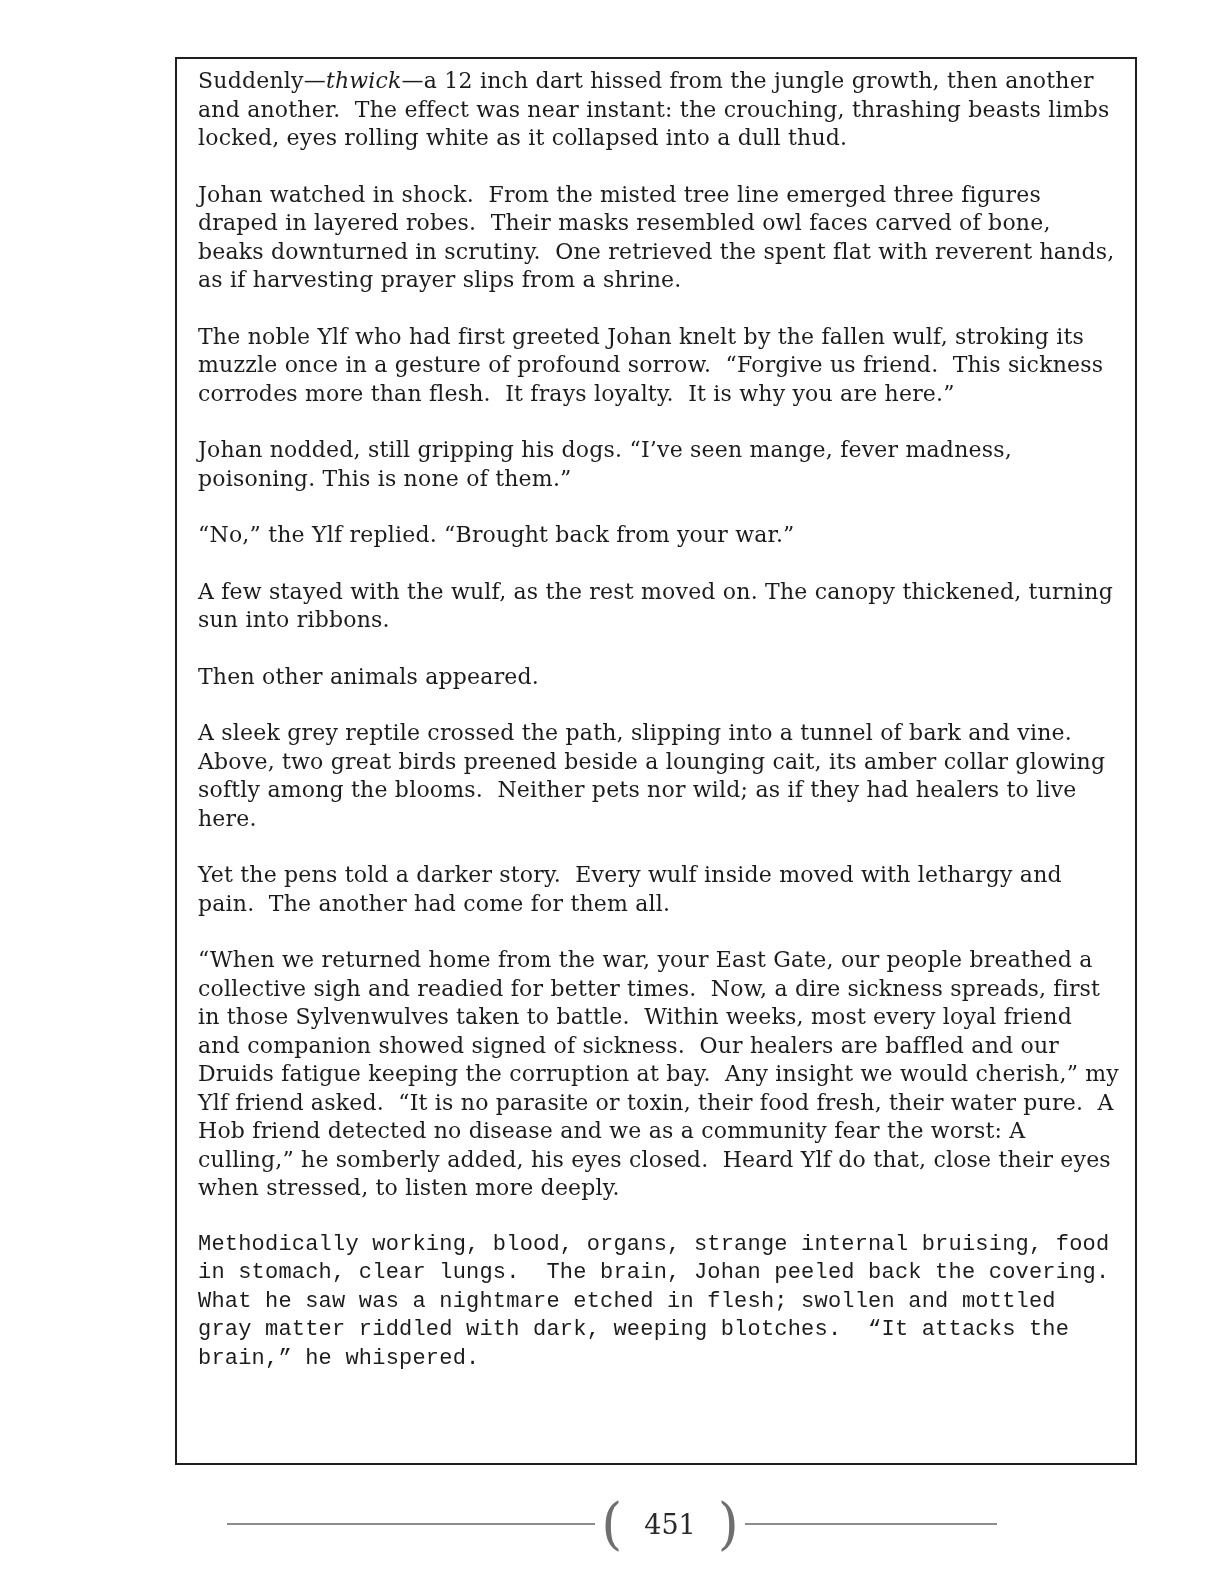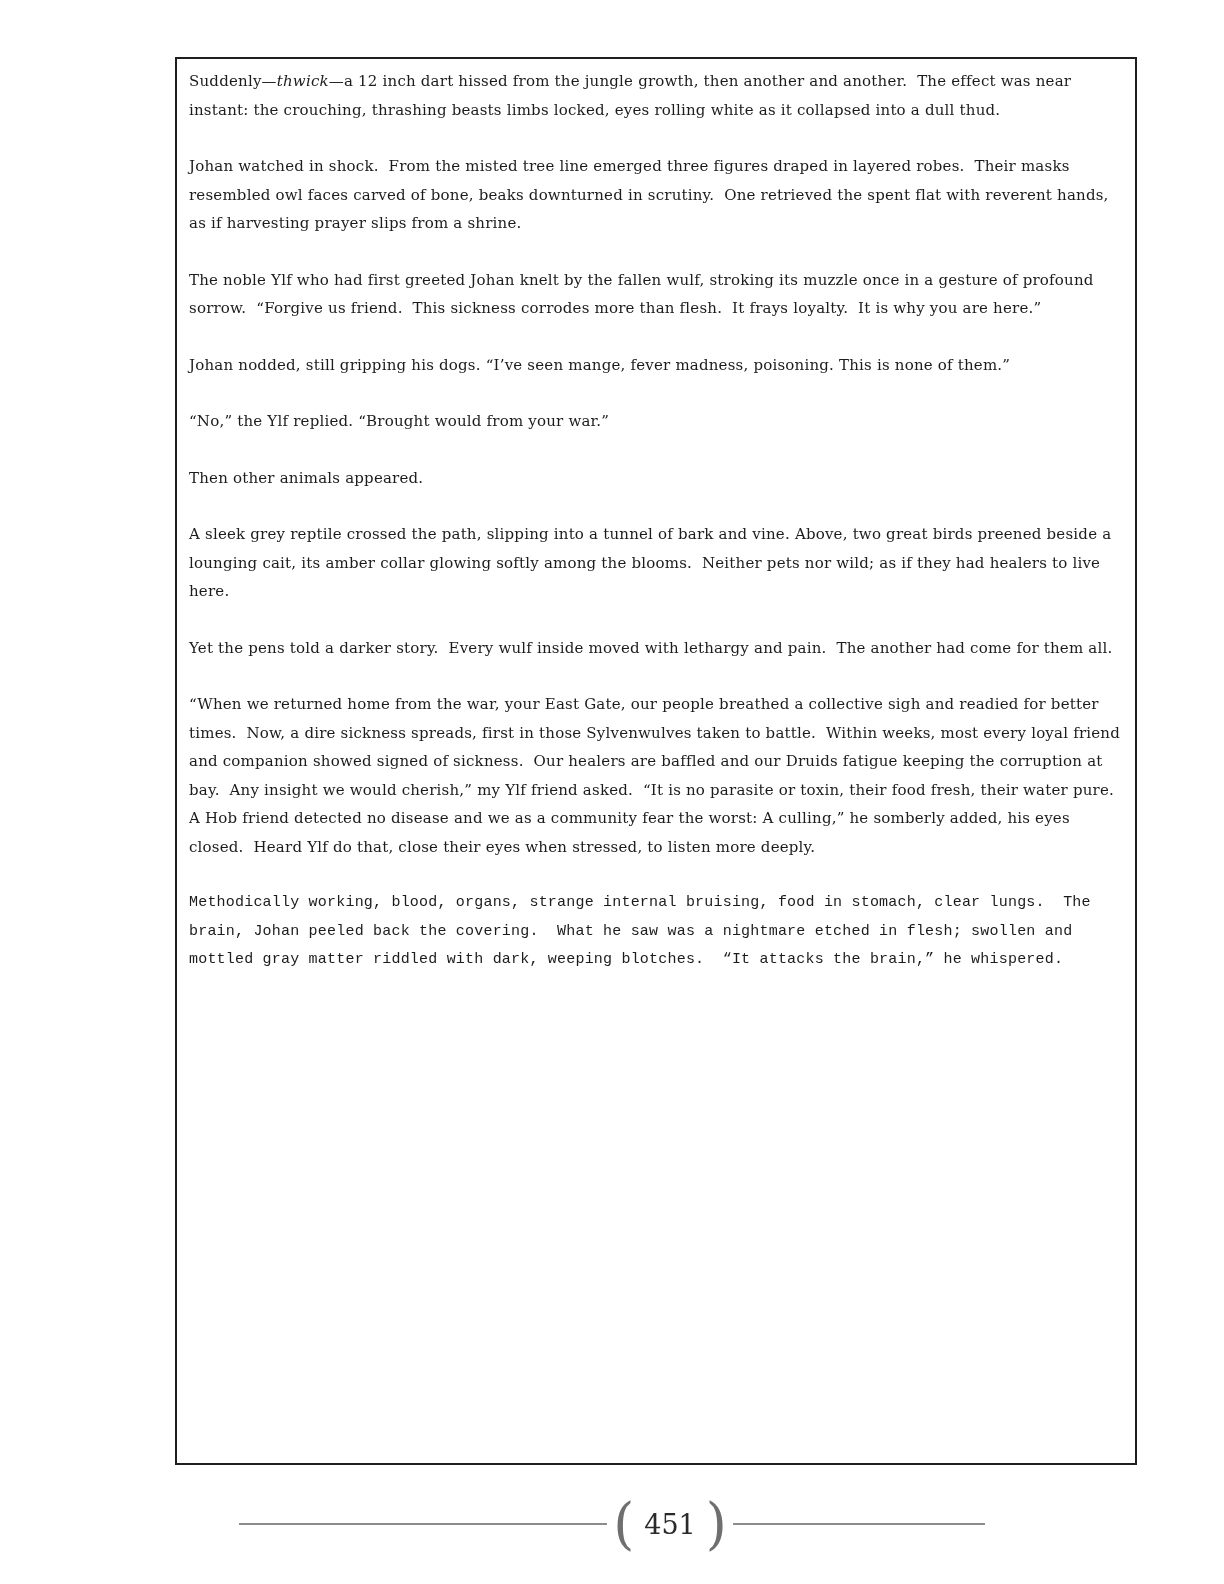--- a/index.html
+++ b/index.html
@@ -20,22 +20,22 @@
     position: absolute;
     left: 175px;
     top: 57px;
     width: 962px;
     min-height: 1408px;
     box-sizing: border-box;
     border: 2px solid #1f1f1f;
     padding: 8px 14px 20px 12px;
   }
   .text-frame p {
-    margin: 0 0 28px 0;
-    font-size: 15px;
+    margin: 0 0 28px 9px;
+    font-size: 22px;
     line-height: 28.5px;
     white-space: pre-wrap;
     letter-spacing: 0.2px;
   }
   .text-frame p:last-child {
     margin-bottom: 0;
     font-family: Liberation Mono, monospace;
   }
   .it {
     font-style: italic;
@@ -60,35 +60,36 @@
     font-size: 54px;
     line-height: 54px;
     color: #6f6f6f;
     font-family: "DejaVu Serif", "Liberation Serif", serif;
     transform: scaleY(1.05);
     user-select: none;
   }
   .page-number {
     font-size: 27px;
     color: #2a2a2a;
-    margin: 0 10px;
+    margin: 0 22px;
     font-family: "DejaVu Serif", "Liberation Serif", serif;
   }
 </style>
 </head>
 <body>
 
 <div class="page">
 
   <div class="text-frame">
       <p><span>Suddenly—</span><span class="it">thwick</span><span>—a 12 inch dart hissed from the jungle growth, then another and another.  The effect was near instant: the crouching, thrashing beasts limbs locked, eyes rolling white as it collapsed into a dull thud.</span></p>
       <p><span>Johan watched in shock.  From the misted tree line emerged three figures draped in layered robes.  Their masks resembled owl faces carved of bone, beaks downturned in scrutiny.  One retrieved the spent flat with reverent hands, as if harvesting prayer slips from a shrine.</span></p>
       <p><span>The noble Ylf who had first greeted Johan knelt by the fallen wulf, stroking its muzzle once in a gesture of profound sorrow.  “Forgive us friend.  This sickness corrodes more than flesh.  It frays loyalty.  It is why you are here.”</span></p>
       <p><span>Johan nodded, still gripping his dogs. “I’ve seen mange, fever madness, poisoning. This is none of them.”</span></p>
-      <p><span>“No,” the Ylf replied. “Brought would from your war.”</span></p>
+      <p><span>“No,” the Ylf replied. “Brought back from your war.”</span></p>
+      <p><span>A few stayed with the wulf, as the rest moved on. The canopy thickened, turning sun into ribbons.</span></p>
       <p><span>Then other animals appeared.</span></p>
       <p><span>A sleek grey reptile crossed the path, slipping into a tunnel of bark and vine. Above, two great birds preened beside a lounging cait, its amber collar glowing softly among the blooms.  Neither pets nor wild; as if they had healers to live here.</span></p>
       <p><span>Yet the pens told a darker story.  Every wulf inside moved with lethargy and pain.  The another had come for them all.</span></p>
       <p><span>“When we returned home from the war, your East Gate, our people breathed a collective sigh and readied for better times.  Now, a dire sickness spreads, first in those Sylvenwulves taken to battle.  Within weeks, most every loyal friend and companion showed signed of sickness.  Our healers are baffled and our Druids fatigue keeping the corruption at bay.  Any insight we would cherish,” my Ylf friend asked.  “It is no parasite or toxin, their food fresh, their water pure.  A Hob friend detected no disease and we as a community fear the worst: A culling,” he somberly added, his eyes closed.  Heard Ylf do that, close their eyes when stressed, to listen more deeply.</span></p>
       <p><span>Methodically working, blood, organs, strange internal bruising, food in stomach, clear lungs.  The brain, Johan peeled back the covering.  What he saw was a nightmare etched in flesh; swollen and mottled gray matter riddled with dark, weeping blotches.  “It attacks the brain,” he whispered.</span></p>
     </div>
 
   <div class="footer">
     <div class="rule rule-left"></div>
     <span class="bracket">(</span>

